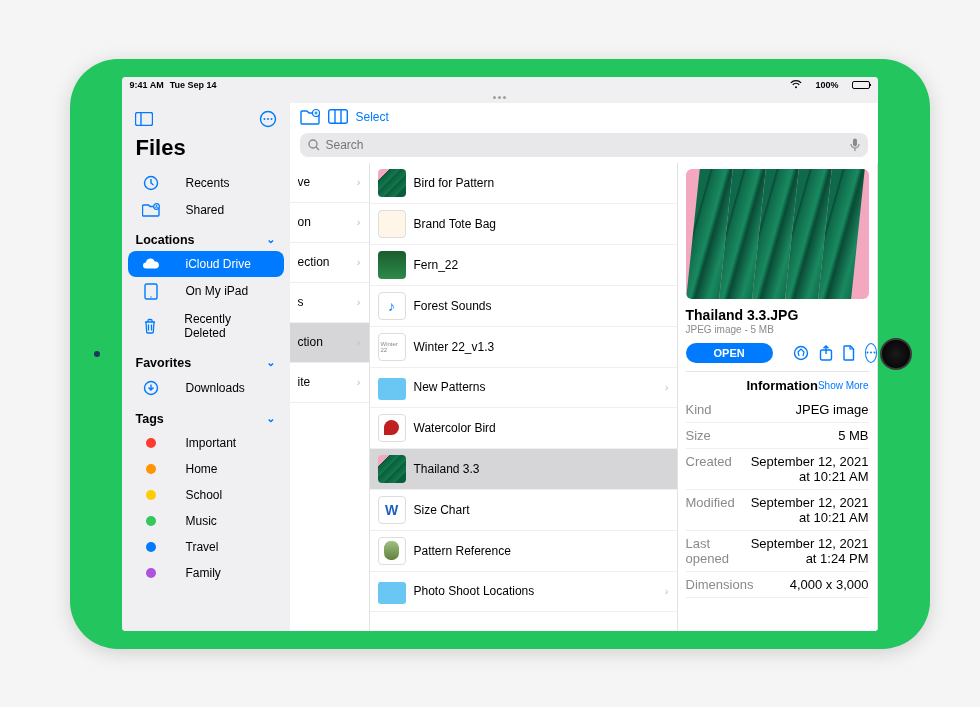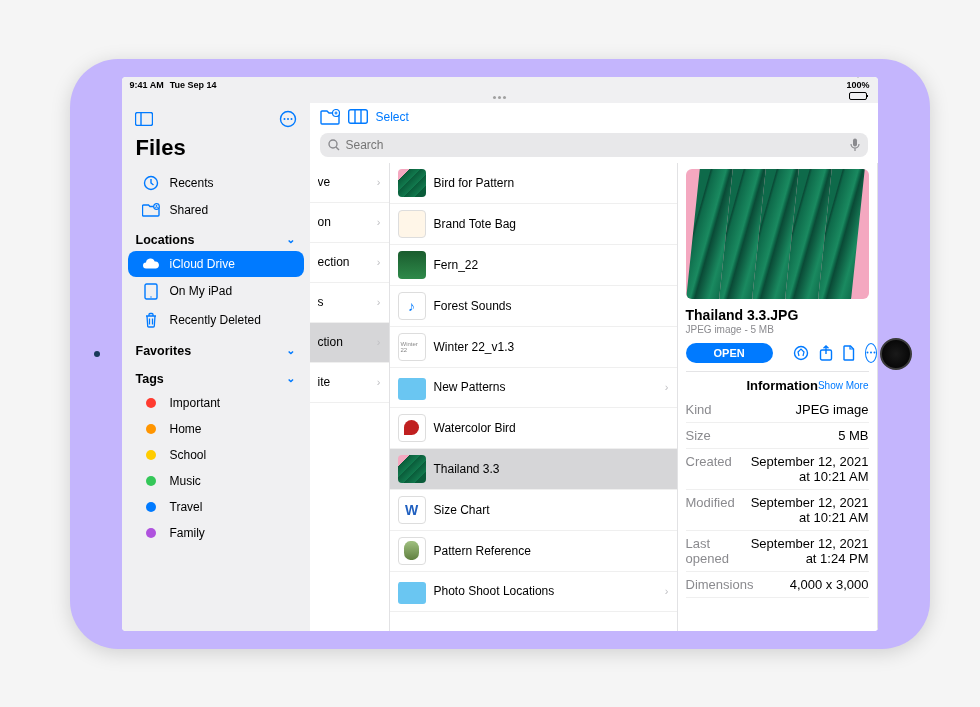--- a/index.html
+++ b/index.html
@@ -1,41 +1,41 @@
 <!DOCTYPE html>
 <html><head>
 <meta charset="utf-8">
 <style>
 * { margin: 0; padding: 0; box-sizing: border-box; font-family: -apple-system, "Helvetica Neue", Helvetica, Arial, sans-serif; }
 body { background: #f5f5f5; width: 980px; height: 707px; display: flex; align-items: center; justify-content: center; }
 
-.ipad-frame { width: 860px; height: 590px; background: #c4b5fd; border-radius: 48px; padding: 18px 52px; position: relative; box-shadow: 0 4px 20px rgba(0,0,0,0.15); margin-left: 19px; }
+.ipad-frame { width: 860px; height: 590px; background: #22c55e; border-radius: 48px; padding: 18px 52px; position: relative; box-shadow: 0 4px 20px rgba(0,0,0,0.15); margin-left: 19px; }
 .ipad-home { position: absolute; right: 18px; top: 50%; transform: translateY(-50%); width: 32px; height: 32px; border: 2px solid #3a3a3a; border-radius: 50%; background: radial-gradient(#1a1a1a,#000); }
 .ipad-cam { position: absolute; left: 24px; top: 50%; transform: translateY(-50%); width: 6px; height: 6px; background: #1a3a5a; border-radius: 50%; }
 
 .screen { width: 100%; height: 100%; background: #fff; border-radius: 4px; overflow: hidden; display: flex; flex-direction: column; }
 
 .status-bar { height: 16px; display: flex; justify-content: space-between; align-items: center; padding: 0 8px; font-size: 9px; font-weight: 600; color: #000; background: #f0f0f2; }
 .status-left { display: flex; gap: 6px; }
-.status-right { display: flex; align-items: center; gap: 2px; flex-direction: column; }
+.status-right { display: flex; align-items: center; gap: 13px; }
 .battery-ic { width: 18px; height: 8px; border: 1px solid #000; border-radius: 2px; position: relative; }
 .battery-ic::after { content: ""; position: absolute; right: -2px; top: 2px; width: 1px; height: 2px; background: #000; }
 .battery-fill { background: #000; width: 100%; height: 100%; }
 
 .pill-line { height: 10px; display:flex; justify-content:center; align-items:center; background:#f0f0f2;}
 .pill-line span { display:inline-block; width:3px; height:3px; background:#a0a0a0; border-radius:50%; margin:0 1px;}
 
 .app { flex: 1; display: flex; overflow: hidden; font-size: 12px; }
 
 
-.sidebar { width: 188px; background: #f0f0f2; display: flex; flex-direction: column; padding: 4px 0 0; }
+.sidebar { width: 168px; background: #f0f0f2; display: flex; flex-direction: column; padding: 4px 0 0; }
 .sidebar-top { display: flex; justify-content: space-between; padding: 2px 12px 4px; }
 .icon-btn { color: #007aff; display: inline-flex; align-items: center; justify-content: center; width: 20px; height: 20px; cursor: pointer; }
 .sidebar h1 { font-size: 22px; font-weight: 700; padding: 2px 14px 8px; }
-.sb-item { display: flex; align-items: center; gap: 10px; padding: 6px 14px; color: #000; cursor: pointer; border-radius: 8px; margin: 0 6px; }
+.sb-item { display: flex; align-items: center; gap: 26px; padding: 6px 14px; color: #000; cursor: pointer; border-radius: 8px; margin: 0 6px; }
 .sb-item .ic { color: #007aff; width: 18px; display:flex; justify-content:center; }
 .sb-item.selected { background: #007aff; color: #fff; }
 .sb-item.selected .ic { color: #fff; }
 .sb-section { display: flex; justify-content: space-between; align-items: center; padding: 10px 14px 4px; font-size: 12.5px; font-weight: 600; color: #000; }
 .sb-section .chev { color: #007aff; font-size: 11px; }
 .tag-dot { width: 10px; height: 10px; border-radius: 50%; }
 
 
 .cols { flex: 1; display: flex; flex-direction: column; background: #fff; }
 .toolbar { display: flex; align-items: center; padding: 4px 10px; gap: 8px; }
@@ -196,20 +196,31 @@
                 </svg>
               </span>
               <span>Recently Deleted</span>
             </div>
           </div>
 
         <div class="sb-section">
           <span>Favorites</span>
           <span class="chev">⌄</span>
         </div>
+        <div id="sb-favorites">
+            <div class="sb-item">
+              <span class="ic">
+                <svg width="16" height="16" viewBox="0 0 16 16">
+                  <circle cx="8" cy="8" r="6.5" fill="none" stroke="currentColor" stroke-width="1.4"></circle>
+                  <path d="M8 4.5v5M5.5 7.5L8 10l2.5-2.5" fill="none" stroke="currentColor" stroke-width="1.4"></path>
+                </svg>
+              </span>
+              <span>Downloads</span>
+            </div>
+          </div>
 
         <div class="sb-section">
           <span>Tags</span>
           <span class="chev">⌄</span>
         </div>
         <div id="sb-tags">
             <div class="sb-item">
               <span class="ic">
                 <span class="tag-dot" style="background: rgb(255, 59, 48);"></span>
               </span>

